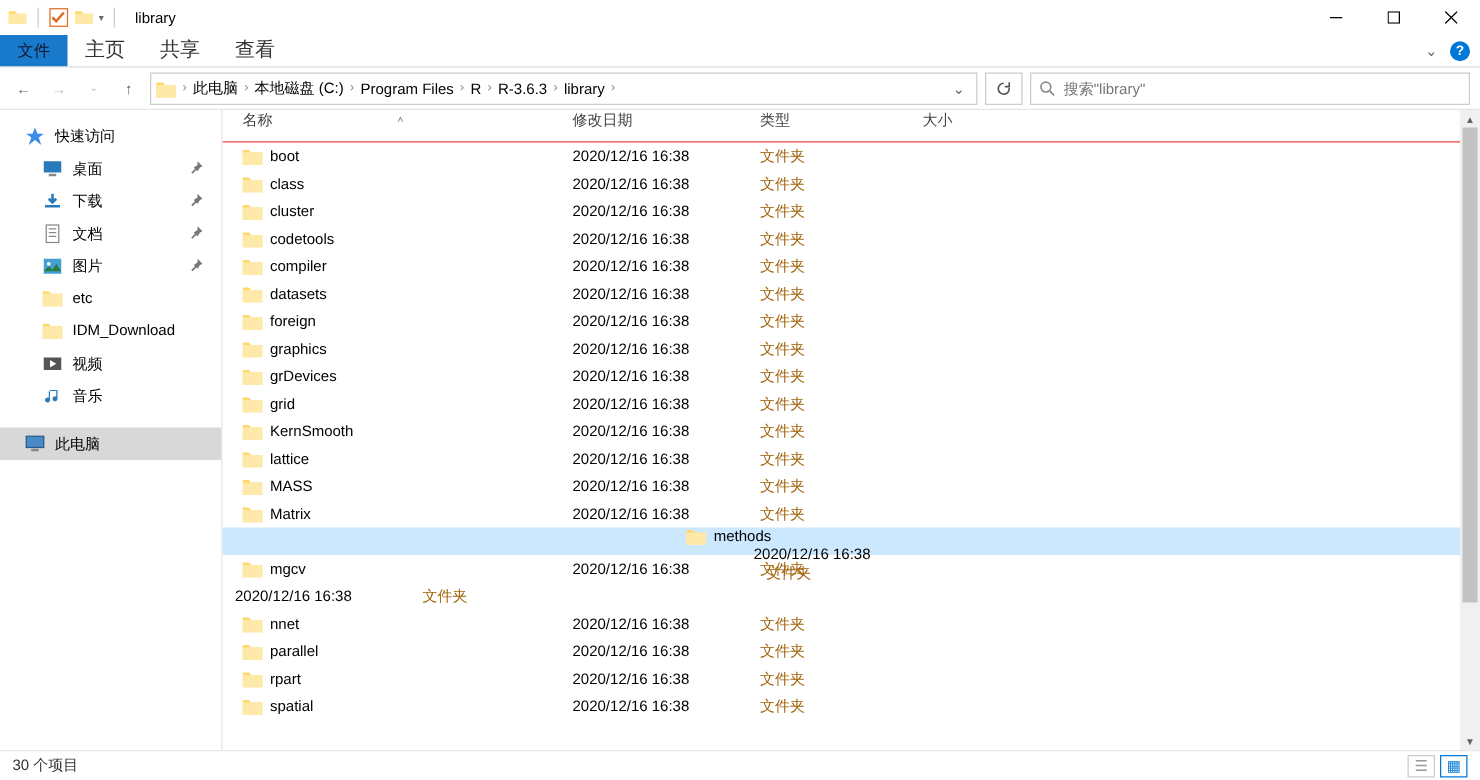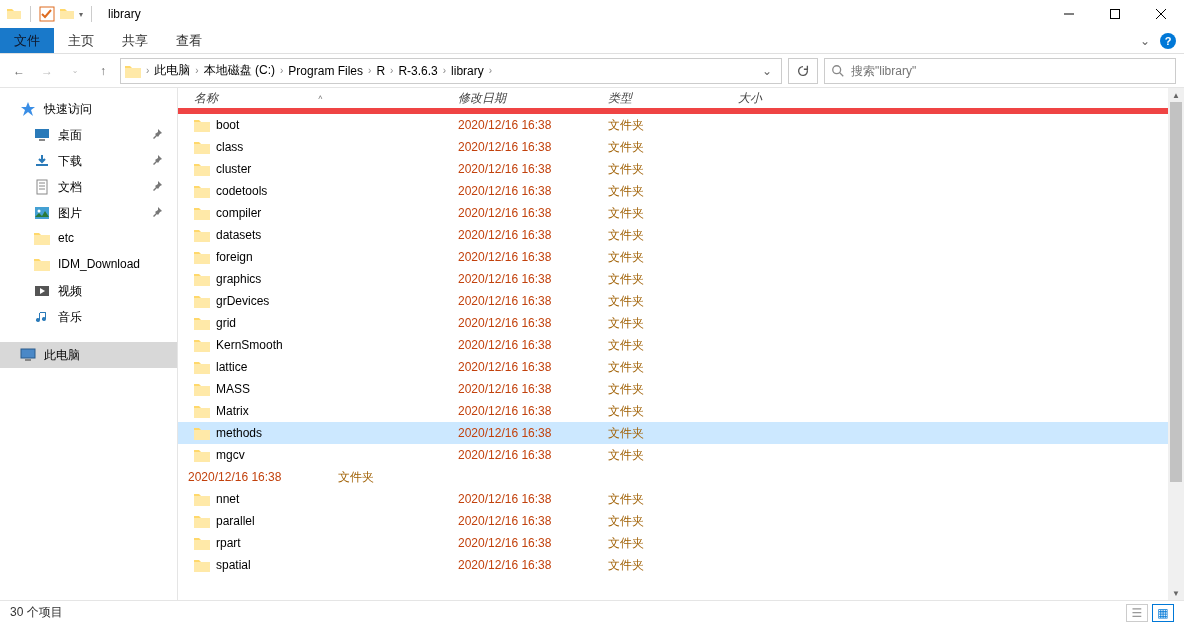--- a/index.html
+++ b/index.html
@@ -5,21 +5,21 @@
   * { margin: 0; padding: 0; box-sizing: border-box; font-family: "Microsoft YaHei", "Segoe UI", sans-serif; font-size: 12px; }
   body { background: #fff; color: #000; width: 1184px; height: 624px; overflow: hidden; display: flex; flex-direction: column; }
   .titlebar { height: 28px; display: flex; align-items: center; background: #fff; }
   .titlebar-left { display: flex; align-items: center; padding-left: 6px; gap: 4px; }
   .titlebar-title { padding-left: 8px; font-size: 12px; }
   .titlebar-right { margin-left: auto; display: flex; }
   .win-btn { width: 46px; height: 28px; display: flex; align-items: center; justify-content: center; color: #333; }
   .win-btn svg { width: 10px; height: 10px; }
   .ribbon-tabs { height: 26px; display: flex; align-items: stretch; border-bottom: 1px solid #e0e0e0; }
   .file-tab { background: #1979ca; color: #0f172a; padding: 0 14px; display: flex; align-items: center; font-size: 13px; }
-  .plain-tab { padding: 0 14px; display: flex; align-items: center; color: #333; font-size: 13px; }
+  .plain-tab { padding: 0 14px; display: flex; align-items: center; color: #333; font-size: 16px; }
   .ribbon-right { margin-left: auto; display: flex; align-items: center; padding-right: 8px; gap: 10px; }
   .help-circle { width: 16px; height: 16px; border-radius: 50%; background: #0078d7; color: #fff; display: flex; align-items: center; justify-content: center; font-size: 11px; font-weight: bold; }
   .navbar { height: 34px; display: flex; align-items: center; padding: 4px 8px; gap: 6px; border-bottom: 1px solid #e5e5e5; }
   .nav-arrow { width: 22px; height: 22px; display: flex; align-items: center; justify-content: center; color: #666; }
   .nav-arrow.disabled { color: #bbb; }
   .addressbar { flex: 1; height: 26px; border: 1px solid #ccc; display: flex; align-items: center; padding: 0 4px; min-width: 0; }
   .addressbar .folder-ic { width: 16px; height: 16px; margin-right: 4px; }
   .crumbs { display: flex; align-items: center; flex: 1; overflow: hidden; }
   .crumb { padding: 2px 4px; white-space: nowrap; }
   .crumb-sep { color: #888; padding: 0 1px; font-size: 10px; }
@@ -31,31 +31,31 @@
   .sidebar { width: 178px; border-right: 1px solid #e5e5e5; padding-top: 8px; overflow-y: auto; }
   .side-group { margin-bottom: 12px; }
   .side-item { display: flex; align-items: center; height: 26px; padding-left: 20px; gap: 8px; }
   .side-item.child { padding-left: 34px; justify-content: space-between; padding-right: 14px; }
   .side-item.child .left { display: flex; align-items: flex-start; gap: 8px; }
   .side-item.selected { background: #d8d8d8; }
   .pin-icon { width: 12px; height: 12px; }
   .icon16 { width: 16px; height: 16px; flex-shrink: 0; }
   .file-list-wrap { flex: 1; display: flex; min-width: 0; }
   .file-list { flex: 1; overflow: hidden; }
-  .headers { display: flex; height: 26px; align-items: center; color: #444; border-bottom: 6px solid #ef4444; padding-left: 10px; font-style: italic; }
+  .headers { display: flex; height: 26px; color: #444; border-bottom: 1px solid #ef4444; padding-left: 10px; }
   .col-name { width: 270px; padding-left: 6px; position: relative; }
   .sort-caret { position: absolute; left: 130px; top: 3px; font-size: 8px; color: #777; }
   .col-date { width: 150px; }
   .col-type { width: 130px; }
   .col-size { width: 60px; }
   .rows { overflow-y: auto; }
   .row { display: flex; height: 22px; align-items: center; padding-left: 10px; }
-  .row.highlight { background: #cce8ff; }
+  .row.highlight { background: #cce8ff; flex-direction: column; }
   .row .name-cell { width: 270px; display: flex; align-items: center; gap: 6px; padding-left: 6px; }
-  .row .date-cell { width: 150px; color: #c2410c; }
+  .row .date-cell { width: 150px; color: #000000; }
   .row .type-cell { width: 130px; color: #a16207; }
   .row .size-cell { width: 60px; color: #555; }
   .folder-ic { width: 16px; height: 14px; }
   .scrollbar-v { width: 16px; background: #f0f0f0; position: relative; }
   .scrollbar-v .thumb { position: absolute; left: 2px; right: 2px; top: 14px; height: 380px; background: #c2c2c2; border-radius: 0; }
   .scrollbar-v .arr { position: absolute; left: 0; right: 0; height: 14px; display: flex; align-items: center; justify-content: center; color: #666; font-size: 8px; }
   .scrollbar-v .arr.up { top: 0; }
   .scrollbar-v .arr.down { bottom: 0; }
   .statusbar { height: 24px; border-top: 1px solid #e5e5e5; display: flex; align-items: center; padding: 0 10px; font-size: 12px; color: #333; }
   .statusbar-right { margin-left: auto; display: flex; gap: 4px; color: #999; font-size: 10px; align-items: center; }

